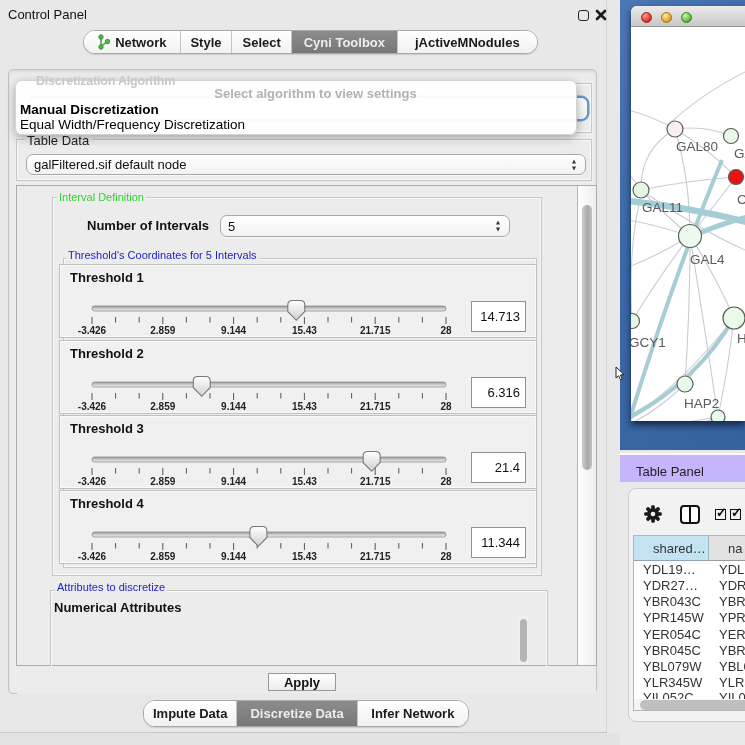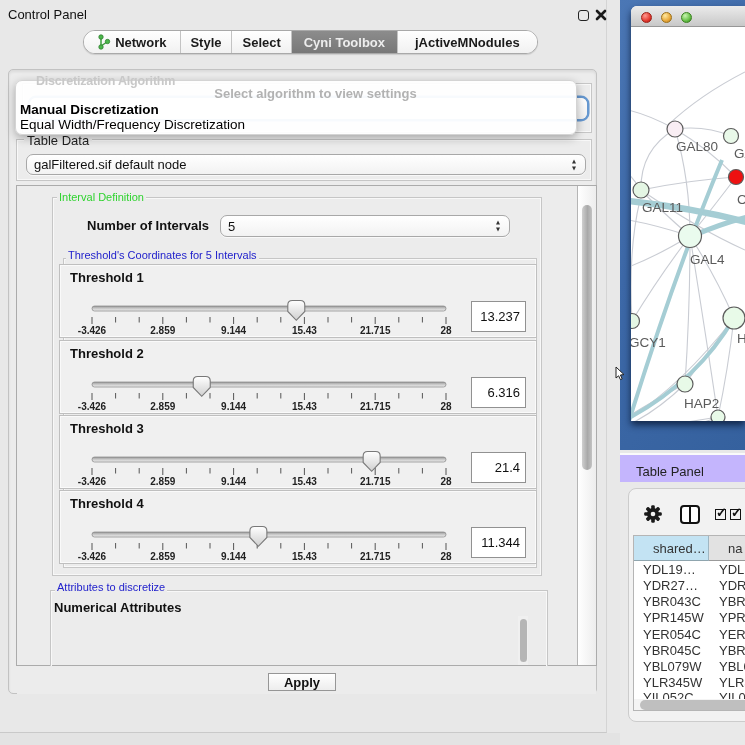--- a/index.html
+++ b/index.html
@@ -166,21 +166,21 @@
           <line x1="362.4" y1="52" x2="362.4" y2="57.5" stroke="#555555" stroke-width="1"></line>
           <line x1="386" y1="52" x2="386" y2="59" stroke="#555555" stroke-width="1"></line>
           <text x="32" y="69" text-anchor="middle" font-size="10" font-weight="bold" fill="#222">-3.426</text>
           <text x="102.8" y="69" text-anchor="middle" font-size="10" font-weight="bold" fill="#222">2.859</text>
           <text x="173.6" y="69" text-anchor="middle" font-size="10" font-weight="bold" fill="#222">9.144</text>
           <text x="244.4" y="69" text-anchor="middle" font-size="10" font-weight="bold" fill="#222">15.43</text>
           <text x="315.2" y="69" text-anchor="middle" font-size="10" font-weight="bold" fill="#222">21.715</text>
           <text x="386" y="69" text-anchor="middle" font-size="10" font-weight="bold" fill="#222">28</text>
       <path d="M 227.7934,40 q 0,-4.5 4.5,-4.5 l 8,0 q 4.5,0 4.5,4.5 l 0,6.5 l -8.5,8.8 l -8.5,-8.8 z" fill="url(#th1)" stroke="#787878" stroke-width="1.1"></path>
     </svg>
-    <div class="vbox">13.237</div>
+    <div class="vbox">14.713</div>
   </div>
       <div class="tblock abs" style="top:340px;">
     <div class="ttl">Threshold 2</div>
     <svg width="472" height="74" viewBox="0 0 472 74" style="position:absolute;left:0;top:0;" font-family="Liberation Sans, sans-serif">
       <defs>
         <linearGradient id="trk2" x1="0" y1="0" x2="0" y2="1">
           <stop offset="0" stop-color="#969696"></stop>
               <stop offset="0.45" stop-color="#c6c6c6"></stop>
               <stop offset="1" stop-color="#efefef"></stop>
         </linearGradient>
@@ -303,20 +303,25 @@
   <div class="abs grp" style="left:50px; top:590px; width:498px; height:80px;"></div>
   <div class="abs grplabel" style="left:55px; top:581px; color:#2222cc;">Attributes to discretize</div>
   <div class="abs" style="left:54px; top:600px; font-size:13px; font-weight:bold; color:#111;">Numerical Attributes</div>
   <div class="abs" style="left:518px; top:616px; width:10px; height:49px; background:#f0f0f0;">
     <div style="position:absolute; left:1.5px; top:3px; width:7px; height:43px; background:#b5b5b5; border-radius:3.5px;"></div>
   </div>
 
   <div class="abs" style="left:17px; top:666px; width:579px; height:28px; background:#ececec;"></div>
   <div class="abs" id="applybtn">Apply</div>
 
+  <div class="abs seg" id="btmtabs">
+    <div class="tb" style="width:94px;">Impute Data</div>
+    <div class="tb sel" style="width:121px;">Discretize Data</div>
+    <div class="tb" style="width:111px;">Infer Network</div>
+  </div>
 
   <div class="abs" id="popup">
     <div class="r1">Select algorithm to view settings</div>
     <div class="r2">Manual Discretization</div>
     <div class="r3">Equal Width/Frequency Discretization</div>
   </div>
 
   <div class="abs" id="bluebg"></div>
   <div class="abs" id="netwin">
     <div id="nettitle">

